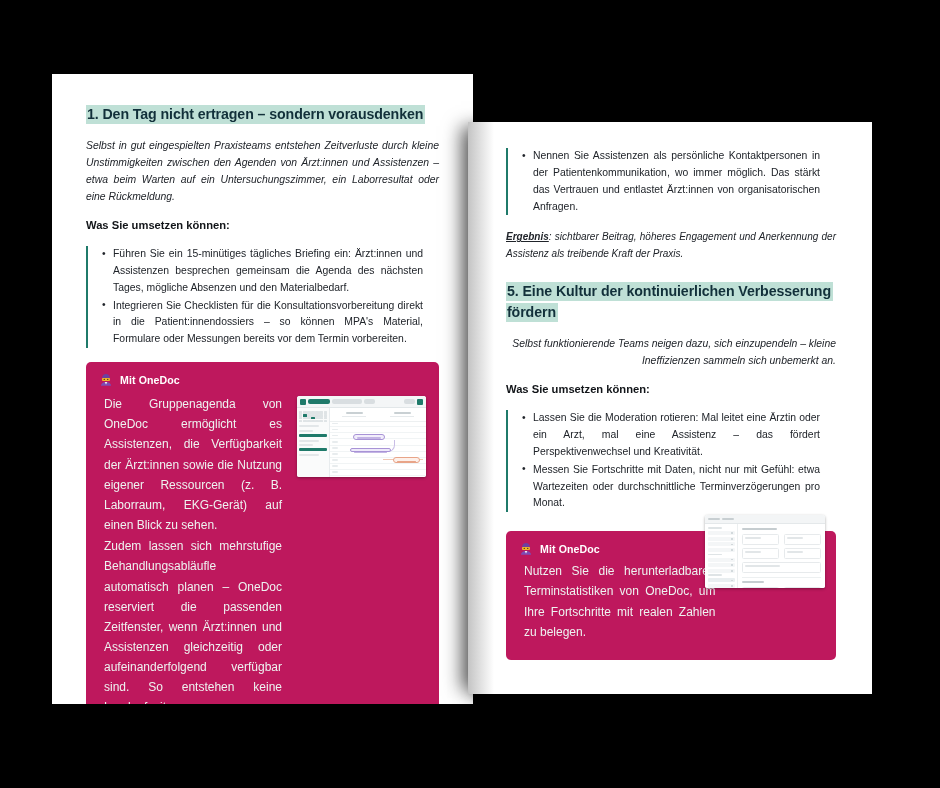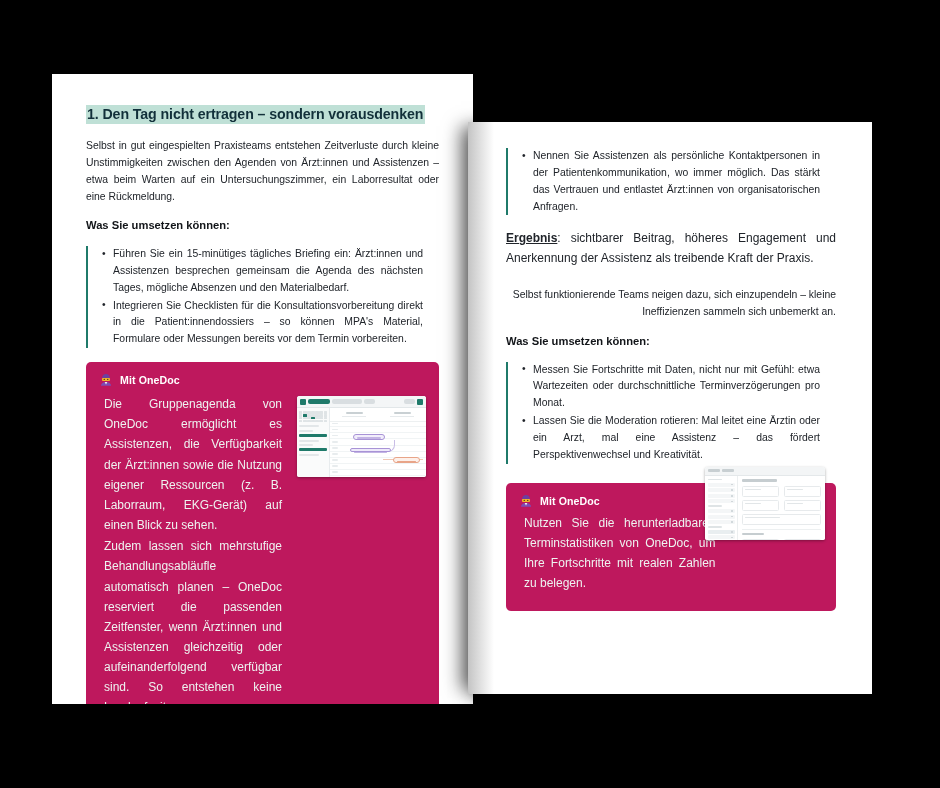--- a/index.html
+++ b/index.html
@@ -72,20 +72,21 @@
     padding: 1px 2px 2px 1px;
     box-decoration-break: clone;
     -webkit-box-decoration-break: clone;
   }
   .para {
     font-size: 10.4px;
     line-height: 1.62;
     color: #20242a;
     text-align: justify;
     margin: 0 0 13px 0;
+    font-style: italic;
   }
   .para.left-align { text-align: right; }
   .h-sub {
     font-size: 11.2px;
     font-weight: bold;
     color: #111418;
     margin: 0 0 12px 0;
     line-height: 1.4;
   }
 
@@ -110,25 +111,26 @@
     position: absolute;
     left: 0;
     top: -0.5px;
     color: #20242a;
     font-size: 10.4px;
   }
   .acc-list li:last-child { margin-bottom: 0; }
 
   
   .result {
-    font-size: 12px;
+    font-size: 10px;
     line-height: 1.62;
     color: #20242a;
     text-align: justify;
     margin: 0;
+    font-style: italic;
   }
   .result .lead {
     font-weight: bold;
     text-decoration: underline;
   }
 
   
   .callout {
     position: relative;
     background: #be185d;
@@ -551,28 +553,29 @@
   </div>
 
   <div class="page page-right">
 
     <ul class="acc-list">
       <li>Nennen Sie Assistenzen als persönliche Kontaktpersonen in der Patientenkommunikation, wo immer möglich. Das stärkt das Vertrauen und entlastet Ärzt:innen von organisatorischen Anfragen.</li>
     </ul>
 
     <p class="result" style="margin-bottom:19px;"><span class="lead">Ergebnis</span><span>: sichtbarer Beitrag, höheres Engagement und Anerkennung der Assistenz als treibende Kraft der Praxis.</span></p>
 
+    <h2 class="h-section"><span class="hl">5. Eine Kultur der kontinuierlichen Verbesserung fördern</span></h2>
 
     <p class="para left-align">Selbst funktionierende Teams neigen dazu, sich einzupendeln – kleine Ineffizienzen sammeln sich unbemerkt an.</p>
 
     <h3 class="h-sub">Was Sie umsetzen können:</h3>
 
     <ul class="acc-list">
+      <li>Lassen Sie die Moderation rotieren: Mal leitet eine Ärztin oder ein Arzt, mal eine Assistenz – das fördert Perspektivenwechsel und Kreativität.</li>
       <li>Messen Sie Fortschritte mit Daten, nicht nur mit Gefühl: etwa Wartezeiten oder durchschnittliche Terminverzögerungen pro Monat.</li>
-      <li>Lassen Sie die Moderation rotieren: Mal leitet eine Ärztin oder ein Arzt, mal eine Assistenz – das fördert Perspektivenwechsel und Kreativität.</li>
     </ul>
 
     <div class="callout" style="margin-top:19px;">
       <div class="thumb thumb-stats">
         <div class="st-top">
           <b></b>
           <b></b>
         </div>
         <div class="st-body">
           <div class="st-side">

